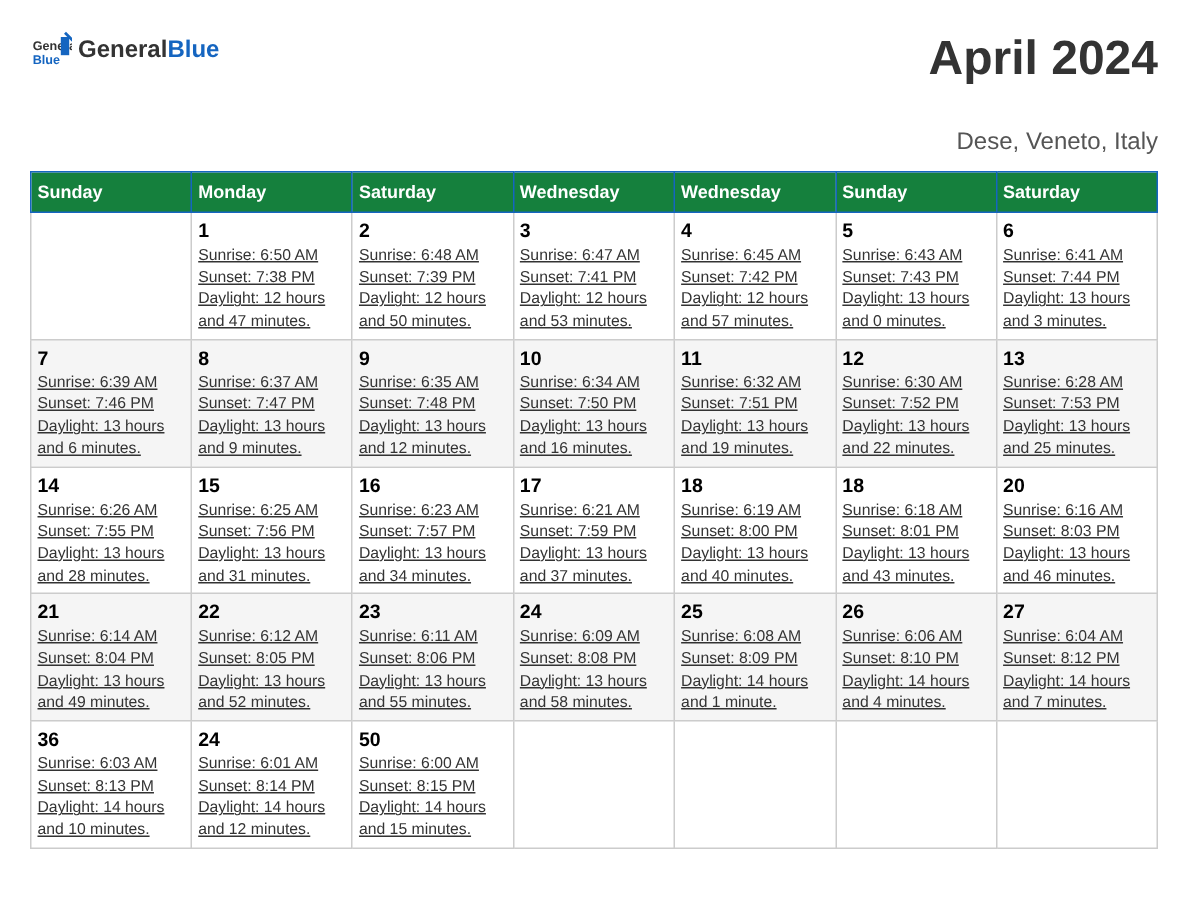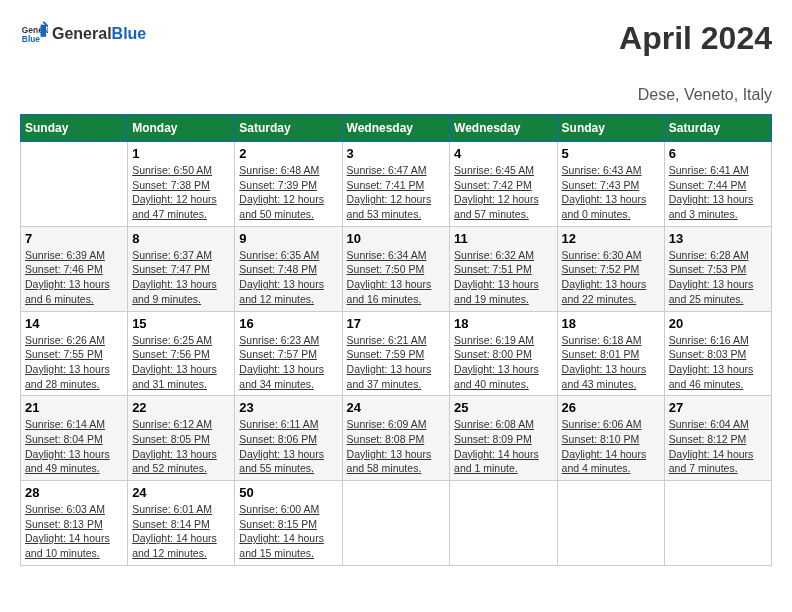--- a/index.html
+++ b/index.html
@@ -227,21 +227,21 @@
           <span class="day-number">26</span>
           <div class="day-info">Sunrise: 6:06 AM<br>Sunset: 8:10 PM<br>Daylight: 14 hours<br>and 4 minutes.</div>
         </td>
         <td>
           <span class="day-number">27</span>
           <div class="day-info">Sunrise: 6:04 AM<br>Sunset: 8:12 PM<br>Daylight: 14 hours<br>and 7 minutes.</div>
         </td>
       </tr>
       <tr>
         <td>
-          <span class="day-number">28</span>
+          <span class="day-number">36</span>
           <div class="day-info">Sunrise: 6:03 AM<br>Sunset: 8:13 PM<br>Daylight: 14 hours<br>and 10 minutes.</div>
         </td>
         <td>
           <span class="day-number">24</span>
           <div class="day-info">Sunrise: 6:01 AM<br>Sunset: 8:14 PM<br>Daylight: 14 hours<br>and 12 minutes.</div>
         </td>
         <td>
           <span class="day-number">50</span>
           <div class="day-info">Sunrise: 6:00 AM<br>Sunset: 8:15 PM<br>Daylight: 14 hours<br>and 15 minutes.</div>
         </td>

